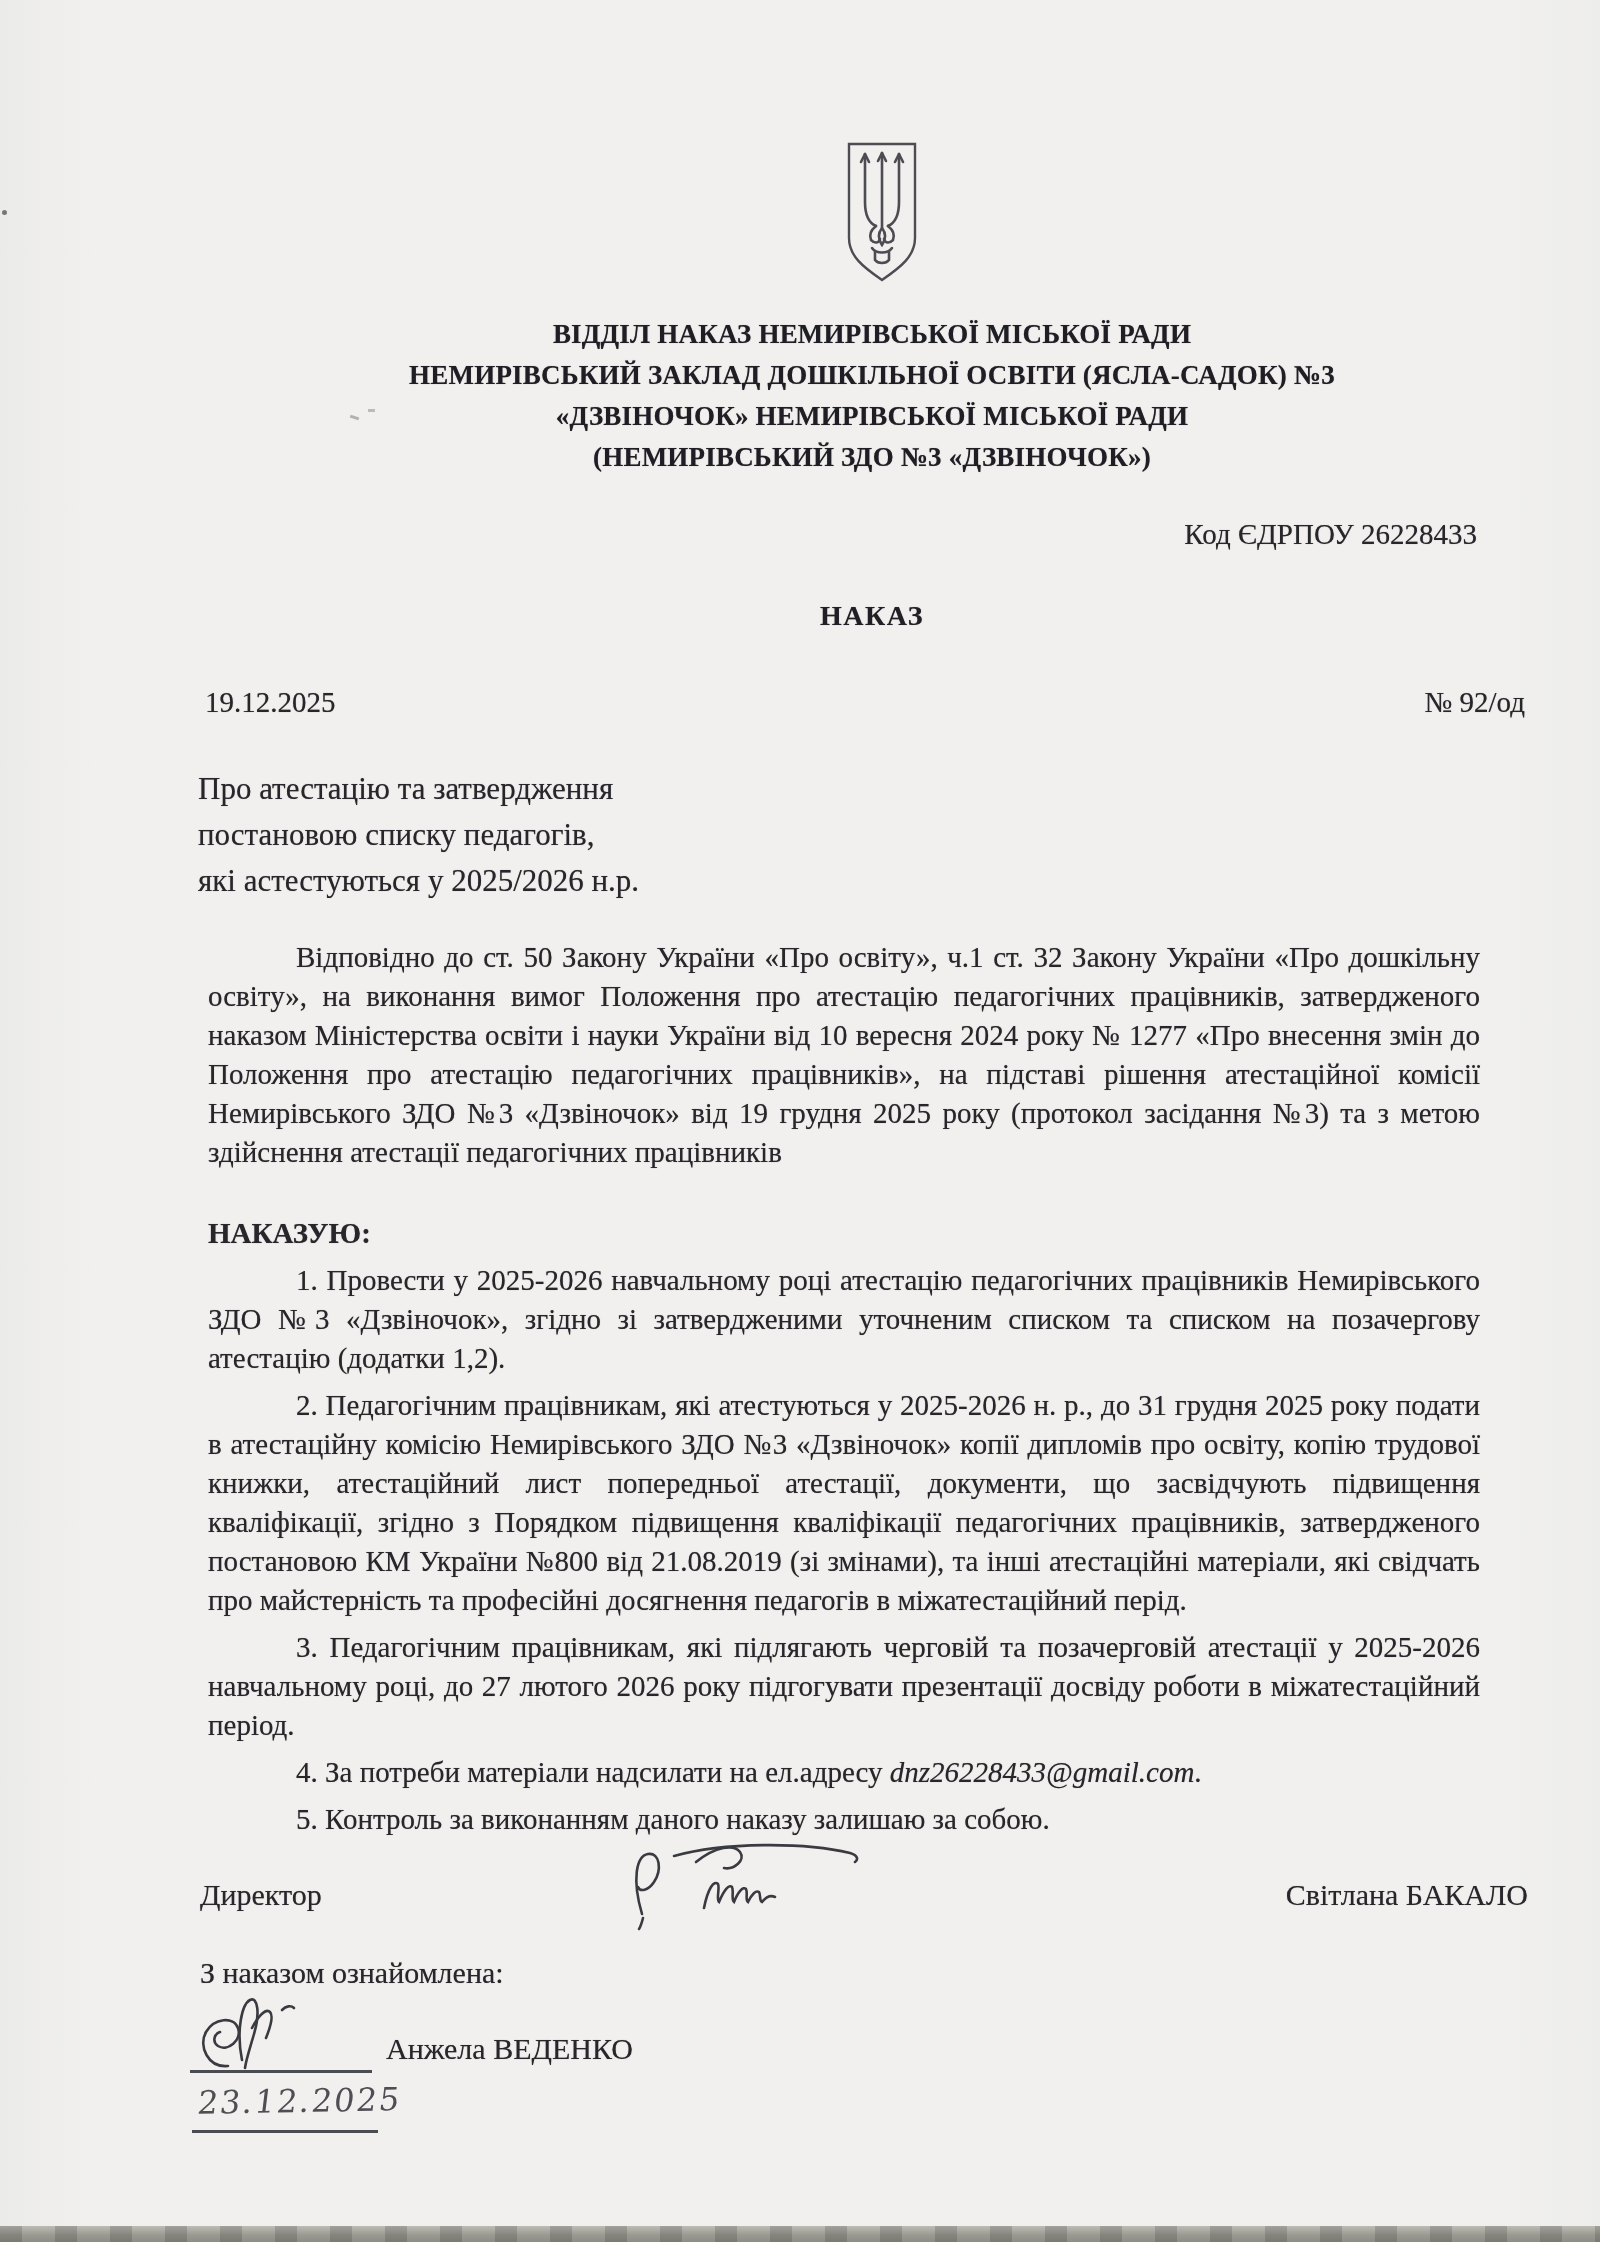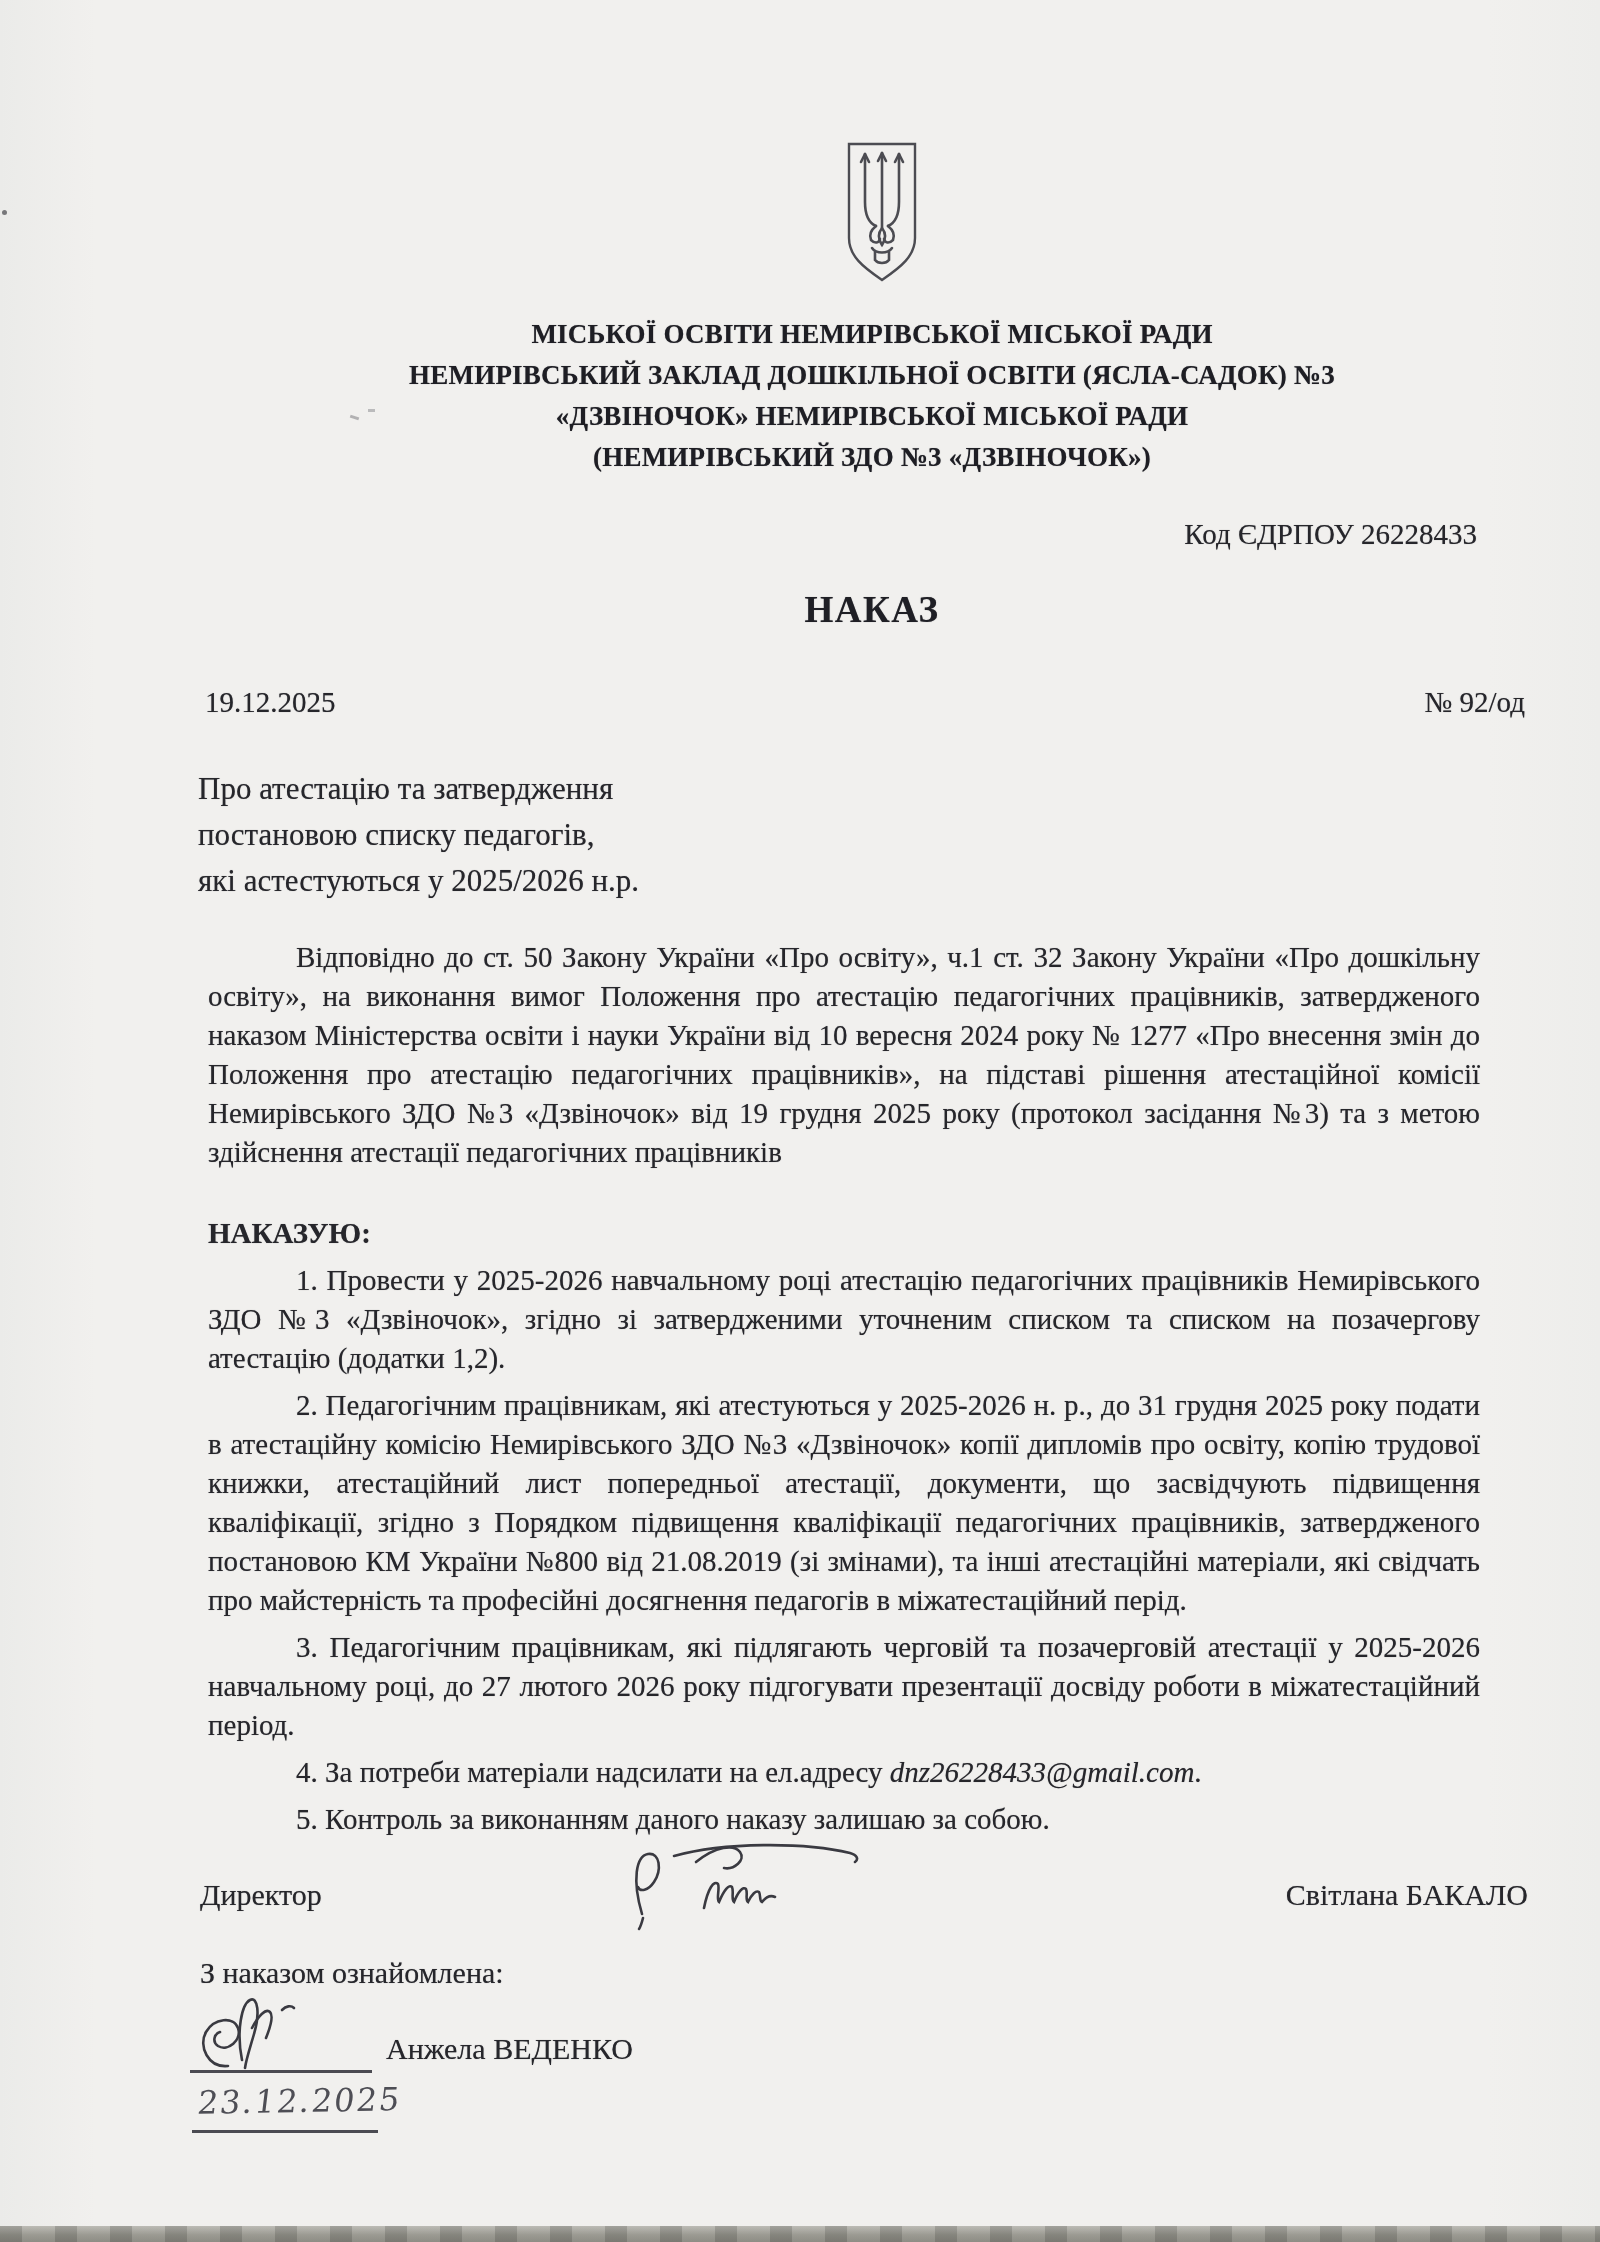--- a/index.html
+++ b/index.html
@@ -18,22 +18,22 @@
 
   .emblem{left:842px;top:140px;}
 
   .org-header{
     left:144px;top:314px;width:1456px;
     text-align:center;font-weight:bold;font-size:27px;line-height:41px;
     color:#1e1e24;letter-spacing:0.2px;
   }
   .edrpou{right:123px;top:518px;font-size:29px;}
   .doc-title{
-    left:144px;top:588px;width:1456px;text-align:center;
-    font-weight:bold;font-size:37px;letter-spacing:1.5px;color:#1f1f25;
+    left:144px;top:600px;width:1456px;text-align:center;
+    font-weight:bold;font-size:28px;letter-spacing:1.5px;color:#1f1f25;
   }
   .meta-row{left:197px;top:686px;width:1320px;height:40px;font-size:29px;margin-left:8px;}
   .meta-date{position:absolute;left:0;top:0;}
   .meta-number{position:absolute;right:0;top:0;}
 
   .subject{left:198px;top:766px;font-size:31px;line-height:46px;}
 
   .body-flow{
     left:200px;top:930px;width:1288px;
     font-size:29px;line-height:39px;text-align:justify;
@@ -86,21 +86,21 @@
         <path d="M57,14 V62 C57,76 53,83 46,86"></path>
         <path d="M57,14 L53,22 M57,14 L61,22"></path>
         <path d="M46,86 C51,90 53,95 51,100 C47,104 43,103 42,99"></path>
         <path d="M30,108 C34,114 46,114 50,108"></path>
         <path d="M33,112 V120 M47,112 V120 M33,120 C36,124 44,124 47,120"></path>
       </g>
     </svg>
   </div>
 
   <div class="abs org-header scan-text">
-    <div>МІСЬКОЇ ОСВІТИ НЕМИРІВСЬКОЇ МІСЬКОЇ РАДИ</div>
+    <div>ВІДДІЛ НАКАЗ НЕМИРІВСЬКОЇ МІСЬКОЇ РАДИ</div>
     <div>НЕМИРІВСЬКИЙ ЗАКЛАД ДОШКІЛЬНОЇ ОСВІТИ (ЯСЛА-САДОК) №3</div>
     <div>«ДЗВІНОЧОК» НЕМИРІВСЬКОЇ МІСЬКОЇ РАДИ</div>
     <div>(НЕМИРІВСЬКИЙ ЗДО №3 «ДЗВІНОЧОК»)</div>
   </div>
 
   <div class="abs edrpou scan-text">Код ЄДРПОУ 26228433</div>
 
   <div class="abs doc-title scan-text">НАКАЗ</div>
 
   <div class="abs meta-row">

